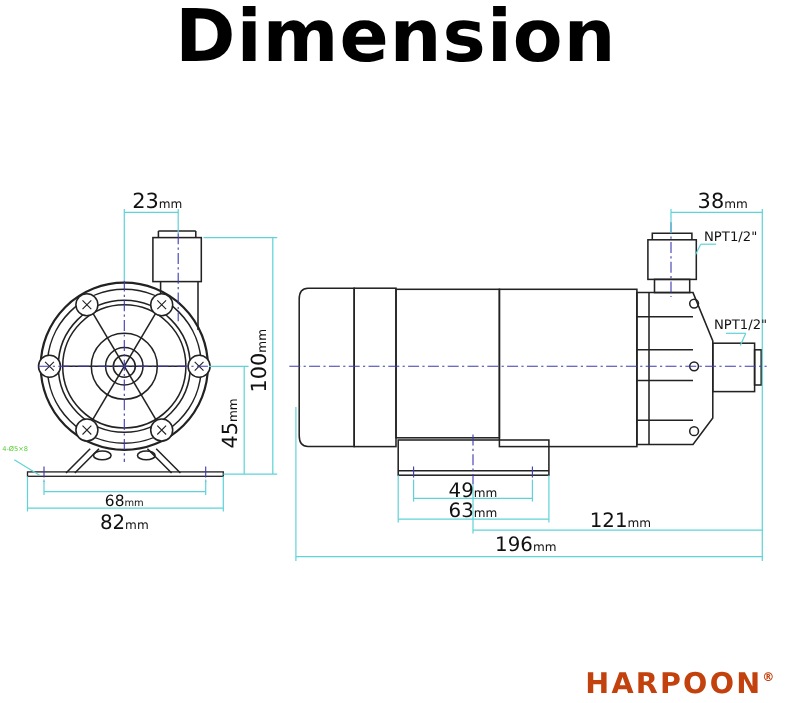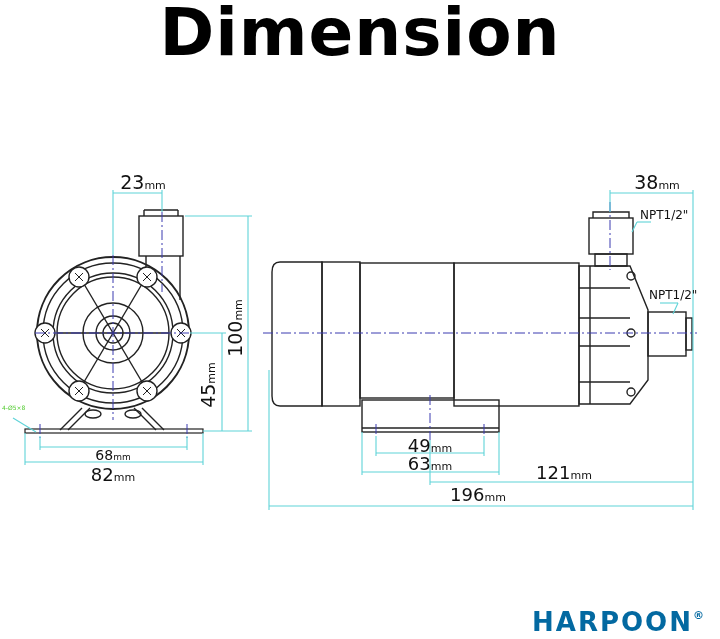--- a/index.html
+++ b/index.html
@@ -1,20 +1,20 @@
 <!DOCTYPE html>
 <html><head>
 <meta charset="utf-8">
 <style>
   html,body{margin:0;padding:0;background:#ffffff;}
   body{width:720px;height:639px;position:relative;overflow:hidden;font-family:"DejaVu Sans",sans-serif;}
   .title{position:absolute;left:0;top:-6px;width:720px;text-align:center;font-size:66px;font-weight:bold;color:#000;letter-spacing:1px;font-family:"DejaVu Sans",sans-serif;}
   svg{position:absolute;left:0;top:0;}
   .dim{font-family:"DejaVu Sans",sans-serif;fill:#111;}
-  .brand{position:absolute;right:14px;bottom:2px;font-family:"DejaVu Sans",sans-serif;font-weight:bold;font-size:26px;letter-spacing:2px;color:#0369a1;}
+  .brand{position:absolute;right:14px;bottom:2px;font-family:"DejaVu Sans",sans-serif;font-weight:bold;font-size:26px;letter-spacing:2px;color:#c2410c;}
   .brand sup{font-size:11px;vertical-align:top;position:relative;top:2px;}
 </style>
 </head>
 <body>
 
 <div class="title">Dimension</div>
 
 <svg width="720" height="639" viewBox="0 0 720 639">
 
   <g fill="none" stroke="#222" stroke-width="1.4">

